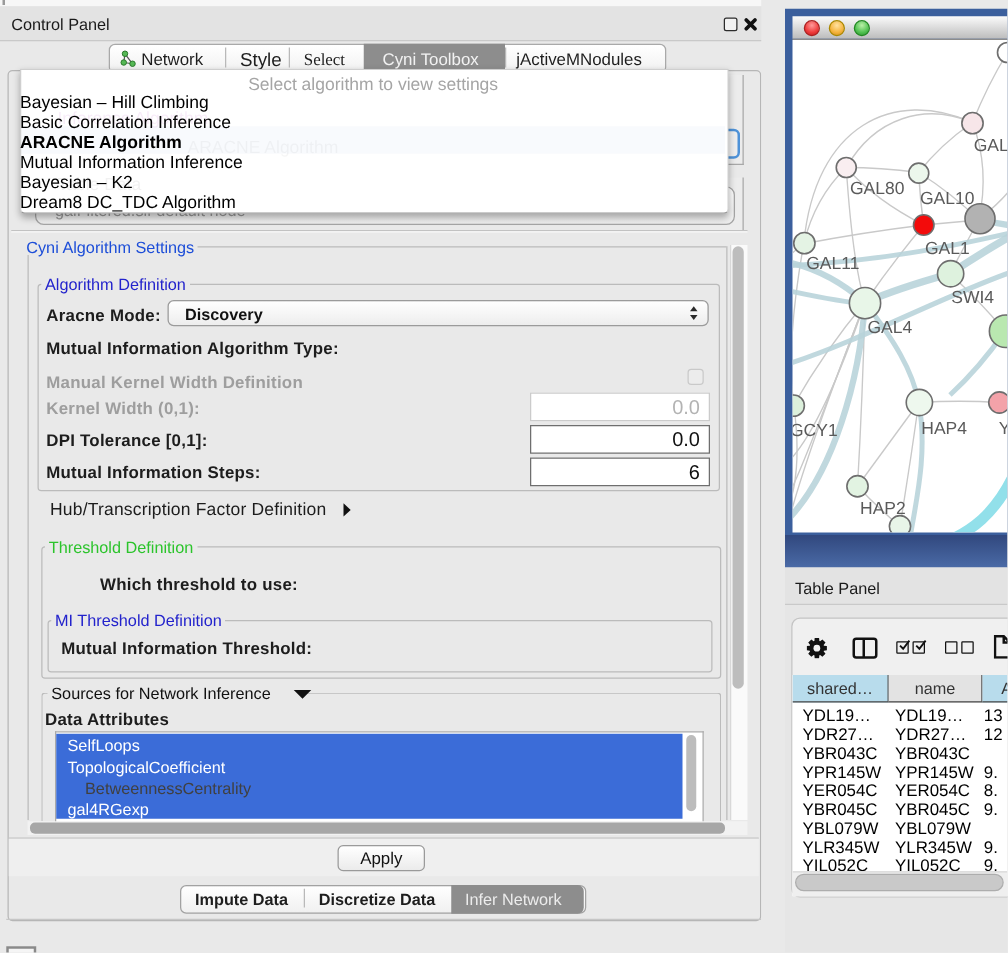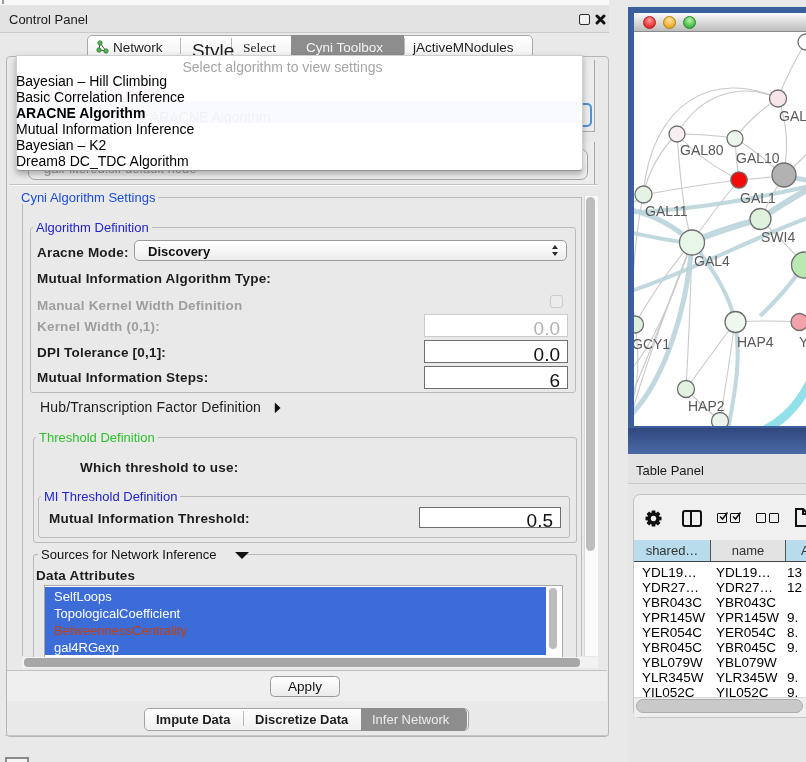--- a/index.html
+++ b/index.html
@@ -4,21 +4,21 @@
 <style>
 html,body{margin:0;padding:0;}
 body{width:806px;height:762px;overflow:hidden;background:#e9e9e9;font-family:"Liberation Sans",sans-serif;}
 #app{position:relative;width:806px;height:762px;}
 .abs{position:absolute;}
 .grp{position:absolute;border:1px solid #bbb;border-radius:3px;}
 .grpt{position:absolute;background:#e9e9e9;padding:0 3px;font-size:13px;line-height:13px;}
 .lbl{position:absolute;font-size:13.5px;letter-spacing:0.2px;font-weight:bold;color:#1d1d1d;white-space:nowrap;}
 .combo{position:absolute;border:1px solid #9b9b9b;border-radius:5px;background:linear-gradient(#ffffff,#ededed);font-size:13px;color:#111;font-weight:bold;}
 .combo .tx{position:absolute;left:13px;top:3px;white-space:nowrap;}
-.field{position:absolute;background:#fff;font-size:19px;color:#111;text-align:center;text-decoration:underline;}
+.field{position:absolute;background:#fff;font-size:16px;color:#111;text-align:center;text-decoration:underline;}
 .fv{position:absolute;right:7px;top:3px;}
 .ar{position:absolute;right:6px;top:2px;width:9px;height:15px;}
 .ar:before{content:"";position:absolute;left:1px;top:2px;border-left:3px solid transparent;border-right:3px solid transparent;border-bottom:4.5px solid #2a2a2a;}
 .ar:after{content:"";position:absolute;left:1px;bottom:2px;border-left:3px solid transparent;border-right:3px solid transparent;border-top:4.5px solid #2a2a2a;}
 </style>
 </head>
 <body>
 <div id="app">
 
 <div class="abs" style="left:0;top:0;width:620px;height:5px;background:#f7f7f7;"></div>
@@ -37,21 +37,21 @@
 <div class="abs" style="left:231px;top:38px;width:1px;height:16px;background:#b9b9b9;"></div>
 <div class="abs" style="left:291px;top:35px;width:113px;height:24px;background:#8d8d8d;"></div>
 <div class="abs" style="left:404px;top:38px;width:1px;height:16px;background:#b9b9b9;"></div>
 <svg class="abs" style="left:96px;top:40px;" width="13" height="14" viewBox="0 0 13 14">
       <path d="M4 3 L3 10 M4 3 L10 11 M3 10 L10 11" stroke="#555" stroke-width="1"></path>
       <circle cx="4" cy="3" r="2.2" fill="#55b855" stroke="#2c7a2c" stroke-width="0.8"></circle>
       <circle cx="3" cy="10" r="2.2" fill="#55b855" stroke="#2c7a2c" stroke-width="0.8"></circle>
       <circle cx="10" cy="11" r="2.2" fill="#55b855" stroke="#2c7a2c" stroke-width="0.8"></circle>
     </svg>
 <div class="abs" style="left:113px;top:40px;font-size:13.5px;color:#1e1e1e;">Network</div>
-<div class="abs" style="left:192px;top:40px;font-size:19px;color:#1e1e1e;">Style</div>
+<div class="abs" style="left:192px;top:40px;font-size:15px;color:#1e1e1e;">Style</div>
 <div class="abs" style="left:243px;top:40px;font-size:13.5px;color:#1e1e1e;font-family:Liberation Serif, serif;">Select</div>
 <div class="abs" style="left:306px;top:40px;font-size:13.5px;color:#f2f2f2;">Cyni Toolbox</div>
 <div class="abs" style="left:413px;top:40px;font-size:13.5px;color:#1e1e1e;">jActiveMNodules</div>
 
 <div class="abs" style="left:575px;top:60px;width:19px;height:71px;border-right:1px solid #a8a8a8;border-bottom:1px solid #a8a8a8;background:#ececec;"></div>
 <div class="abs" style="left:577px;top:103px;width:11px;height:20px;border:2.5px solid #4e92d8;border-radius:5px;background:#eee;"></div>
 <div class="abs" style="left:560px;top:142px;width:34px;height:42px;border-right:1px solid #a8a8a8;background:#ececec;"></div>
 <div class="abs" style="left:28px;top:149px;width:558px;height:29px;border:1.5px solid #a5a5a5;border-radius:7px;background:linear-gradient(#fdfdfd,#ededed);"></div>
 <div class="abs" style="left:44px;top:161px;font-size:13px;color:#9a9a9a;">galFiltered.sif default node</div>
 <div class="abs" style="left:9px;top:184px;width:589px;height:1px;background:#c2c2c2;"></div>
@@ -94,35 +94,32 @@
 <svg class="abs" style="left:274px;top:400px;" width="9" height="15" viewBox="0 0 11 14">
       <path d="M1 1 L8 7.5 L1 14 Z" fill="#111"></path>
     </svg>
 
 <div class="grp" style="left:33px;top:437px;width:542px;height:104px;"></div>
 <div class="grpt" style="left:36px;top:431px;color:#2cc42c;">Threshold Definition</div>
 <div class="lbl" style="left:80px;top:460px;">Which threshold to use:</div>
 <div class="grp" style="left:38px;top:496px;width:530px;height:40px;"></div>
 <div class="grpt" style="left:41px;top:490px;color:#2323cc;">MI Threshold Definition</div>
 <div class="lbl" style="left:49px;top:511px;">Mutual Information Threshold:</div>
-<div class="field" style="left:419px;top:507px;width:140px;height:19px;border:1px solid #6e6e6e;">
-      <span class="fv" style="top:2px;">0.5</span>
-    </div>
 
 <div class="abs" style="left:33px;top:554px;width:542px;height:102px;border:1px solid #bbb;border-bottom:none;border-radius:3px 3px 0 0;"></div>
 <div class="grpt" style="left:38px;top:548px;color:#111;padding-right:22px;">Sources for Network Inference</div>
 <svg class="abs" style="left:234px;top:551px;" width="16" height="9" viewBox="0 0 16 9">
       <path d="M1 1 L15 1 L8 8 Z" fill="#111"></path>
     </svg>
 <div class="lbl" style="left:36px;top:568px;">Data Attributes</div>
 <div class="abs" style="left:44px;top:585px;width:517px;height:71px;border:1px solid #a9a9a9;border-bottom:none;background:#fff;"></div>
 <div class="abs" style="left:45px;top:587px;width:501px;height:68px;background:#3b6cd8;"></div>
 <div class="abs" style="left:54px;top:589px;font-size:13px;color:#fff;">SelfLoops</div>
 <div class="abs" style="left:54px;top:606px;font-size:13px;color:#fff;">TopologicalCoefficient</div>
-<div class="abs" style="left:54px;top:623px;font-size:13px;color:#c2410c;">BetweennessCentrality</div>
+<div class="abs" style="left:68px;top:623px;font-size:13px;color:#404040;">BetweennessCentrality</div>
 <div class="abs" style="left:54px;top:640px;font-size:13px;color:#fff;">gal4RGexp</div>
 <div class="abs" style="left:548.5px;top:588px;width:8px;height:61px;background:#bcbcbc;border-radius:4px;"></div>
 
 <div class="abs" style="left:7px;top:670px;width:600px;height:1px;background:#c2c2c2;"></div>
 <div class="abs" style="left:7px;top:671px;width:600px;height:30px;background:#efefef;"></div>
 <div class="abs" style="left:270px;top:676px;width:68px;height:19px;border:1px solid #9a9a9a;border-radius:4.5px;background:linear-gradient(#ffffff,#ebebeb);text-align:center;font-size:13.5px;color:#111;line-height:19px;">Apply</div>
 
 <div class="abs" style="left:144px;top:708px;width:323px;height:21px;border:1px solid #a2a2a2;border-radius:5px;background:linear-gradient(#ffffff,#f0f0f0);"></div>
 <div class="abs" style="left:243px;top:711px;width:1px;height:15px;background:#b9b9b9;"></div>
 <div class="abs" style="left:361px;top:708px;width:106px;height:23px;background:#8d8d8d;border-radius:0 5px 5px 0;"></div>
@@ -131,21 +128,21 @@
 <div class="abs" style="left:372px;top:712px;font-size:13px;color:#ececec;">Infer Network</div>
 <div class="abs" style="left:5px;top:735px;width:604px;height:1px;background:#c6c6c6;"></div>
 <div class="abs" style="left:5px;top:757px;width:20px;height:10px;border:2px solid #8a8a8a;background:#f5f5f5;"></div>
 
 <div class="abs" style="left:16px;top:55px;width:565px;height:114px;background:#fff;border:1px solid #cfcfcf;border-bottom:1px solid #969696;border-radius:0 0 4px 4px;box-shadow:0 3px 6px rgba(0,0,0,0.3);z-index:40;"></div>
 <div class="abs" style="left:46px;top:86px;font-size:14px;color:#a21caf;opacity:0.08;z-index:41;">Inference Algorithm</div>
 <div class="abs" style="left:150px;top:109px;font-size:14px;color:#555;opacity:0.05;z-index:41;">ARACNE Algorithm</div>
 <div class="abs" style="left:46px;top:139px;font-size:14px;color:#555;opacity:0.08;z-index:41;">Table Data</div>
 <div class="abs" style="left:17px;top:101px;width:563px;height:22px;background:rgba(130,170,225,0.06);z-index:41;"></div>
 
-<div class="abs" style="left:0;top:59px;width:565px;text-align:center;font-size:14px;color:#a5a5a5;z-index:41;">Select algorithm to view settings</div>
+<div class="abs" style="left:16px;top:59px;width:565px;text-align:center;font-size:14px;color:#a5a5a5;z-index:41;">Select algorithm to view settings</div>
 <div class="abs" style="left:16px;top:74px;font-size:14px;color:#000;line-height:15.9px;z-index:41;">Bayesian – Hill Climbing<br>Basic Correlation Inference<br><b>ARACNE Algorithm</b><br>Mutual Information Inference<br>Bayesian – K2<br>Dream8 DC_TDC Algorithm</div>
 
 <div class="abs" style="left:610px;top:374px;width:3px;height:3px;border-radius:50%;background:#9a9a9a;"></div>
 <div class="abs" style="left:609px;top:0;width:197px;height:762px;background:#e9e9e9;"></div>
 
 <div class="abs" style="left:628px;top:7px;width:178px;height:421px;background:#3b5f9d;"></div>
 <div class="abs" style="left:628px;top:428px;width:178px;height:26px;background:linear-gradient(#31487e,#4a6aa6);"></div>
 <div class="abs" style="left:634px;top:13px;width:172px;height:18px;background:linear-gradient(#fbfbfb,#bcbcbc);border-bottom:1px solid #8c8c8c;"></div>
 <div class="abs" style="left:643px;top:15.5px;width:11px;height:11px;border-radius:50%;background:radial-gradient(circle at 50% 30%,#ff9a9a,#ee3b3b 60%,#b81e1e);border:0.5px solid #a22;"></div>
 <div class="abs" style="left:663px;top:15.5px;width:11px;height:11px;border-radius:50%;background:radial-gradient(circle at 50% 30%,#ffe2a0,#f5b33c 60%,#c88a18);border:0.5px solid #a80;"></div>

